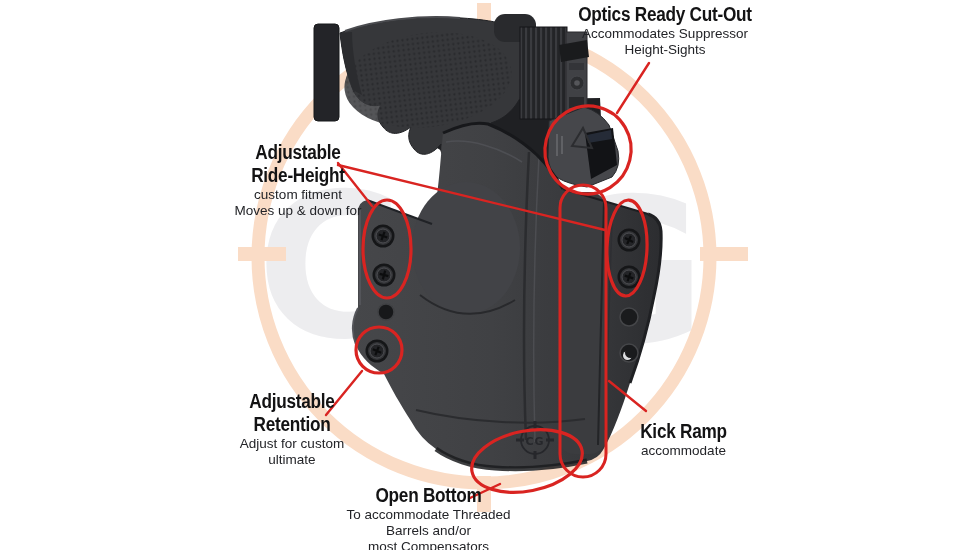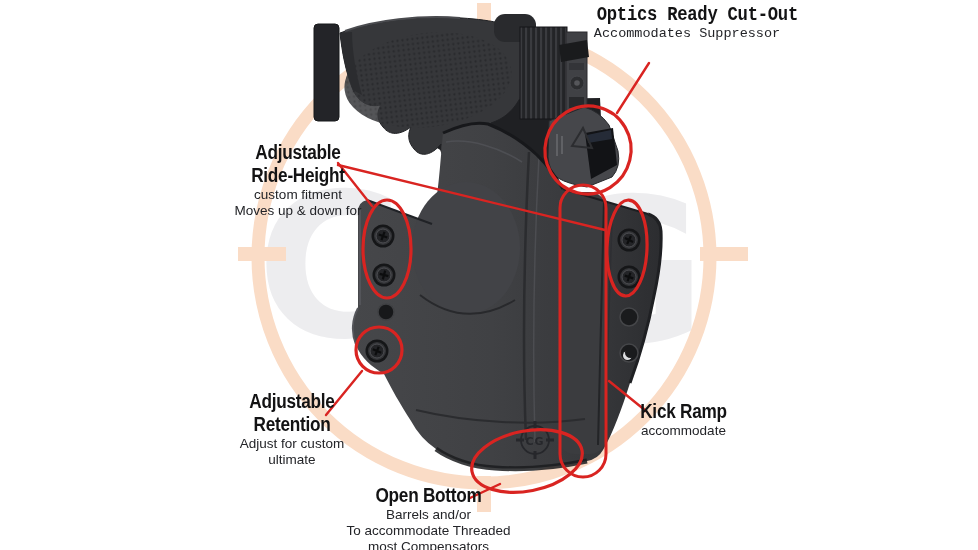--- a/index.html
+++ b/index.html
@@ -7,24 +7,24 @@
     position:relative;width:978px;height:550px;background:#ffffff;overflow:hidden;
     font-family:"Liberation Sans",sans-serif;
   }
   .art{position:absolute;left:0;top:0;z-index:1;}
   .callout{position:absolute;text-align:center;z-index:5;color:#1b1b1d;}
   .callout .h{
     font-weight:700;font-size:20px;line-height:23px;color:#131314;
     letter-spacing:-.3px;transform:scaleX(.86);white-space:nowrap;
   }
   .callout .d{font-size:13.5px;line-height:16px;color:#232428;white-space:nowrap;}
-  #c-optics{left:582px;top:3px;width:210px;font-family:Liberation Mono, monospace;}
+  #c-optics{left:560px;top:3px;width:210px;}
   #c-ride{left:214px;top:141px;width:168px;}
   #c-ret{left:208px;top:390px;width:168px;}
-  #c-kick{left:601px;top:400px;width:165px;}
+  #c-kick{left:601px;top:420px;width:165px;}
   #c-open{left:336px;top:484px;width:185px;}
   .wm-letter{font-family:"DejaVu Sans",sans-serif;font-weight:700;fill:#ededef;}
   .stamp-text{font-family:"DejaVu Sans",sans-serif;font-weight:700;fill:#26272b;}
 </style>
 </head>
 <body>
 
 <div class="stage">
 
 <svg class="art" width="978" height="550" viewBox="0 0 978 550">
@@ -182,20 +182,21 @@
     <path d="M338,165 L605,230" stroke-width="2.4"></path>
     <path d="M326,415 L362,371" stroke-width="2.4"></path>
     <path d="M646,411 L609,381" stroke-width="2.4"></path>
     <path d="M470,498 L500,484" stroke-width="2.4"></path>
   </g>
 </svg>
 
   <div class="callout" id="c-optics">
     <div class="h">Optics Ready Cut-Out</div>
     <div class="d">Accommodates Suppressor</div>
+    <div class="d">Height-Sights</div>
   </div>
 
   <div class="callout" id="c-ride">
     <div class="h">Adjustable</div>
     <div class="h">Ride-Height</div>
     <div class="d">custom fitment</div>
     <div class="d">Moves up &amp; down for</div>
   </div>
 
   <div class="callout" id="c-ret">
@@ -205,18 +206,18 @@
     <div class="d">ultimate</div>
   </div>
 
   <div class="callout" id="c-kick">
     <div class="h">Kick Ramp</div>
     <div class="d">accommodate</div>
   </div>
 
   <div class="callout" id="c-open">
     <div class="h">Open Bottom</div>
+    <div class="d">To accommodate Threaded</div>
     <div class="d">Barrels and/or</div>
-    <div class="d">To accommodate Threaded</div>
     <div class="d">most Compensators</div>
   </div>
 
 </div>
 
 </body></html>

